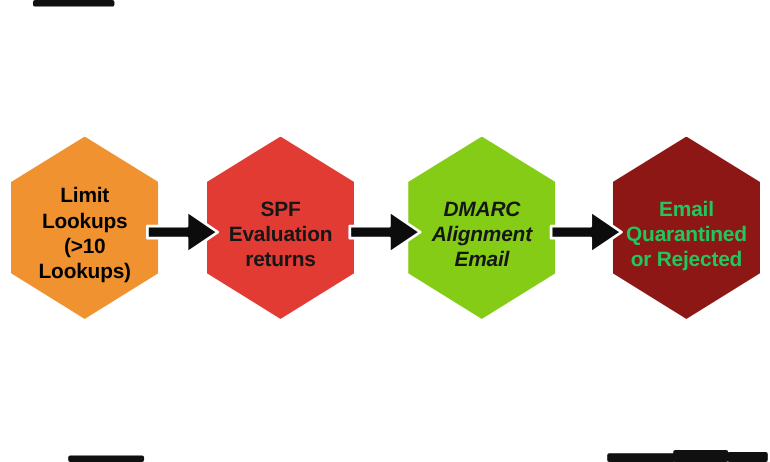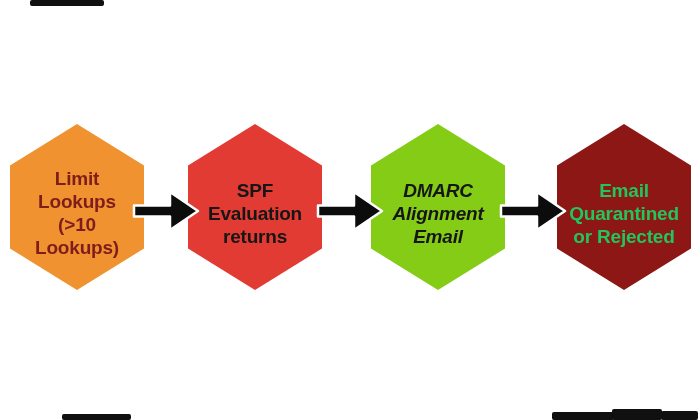--- a/index.html
+++ b/index.html
@@ -46,21 +46,21 @@
 
 <div class="canvas">
 
   <div class="artifact art-top"></div>
   <div class="artifact art-bl"></div>
   <div class="artifact art-br1"></div>
   <div class="artifact art-br2"></div>
   <div class="artifact art-br3"></div>
 
   <div class="hex hex-0" style="background: rgb(240, 146, 47);">
-    <div class="hex-label" style="color: #7f1d1d;">
+    <div class="hex-label" style="color: #000000;">
       <span class="line">Limit</span>
       <span class="line">Lookups</span>
       <span class="line">(&gt;10</span>
       <span class="line">Lookups)</span>
     </div>
   </div>
 
   <div class="hex hex-1" style="background: rgb(226, 59, 51);">
     <div class="hex-label" style="color: rgb(22, 22, 22);">
       <span class="line">SPF</span>

